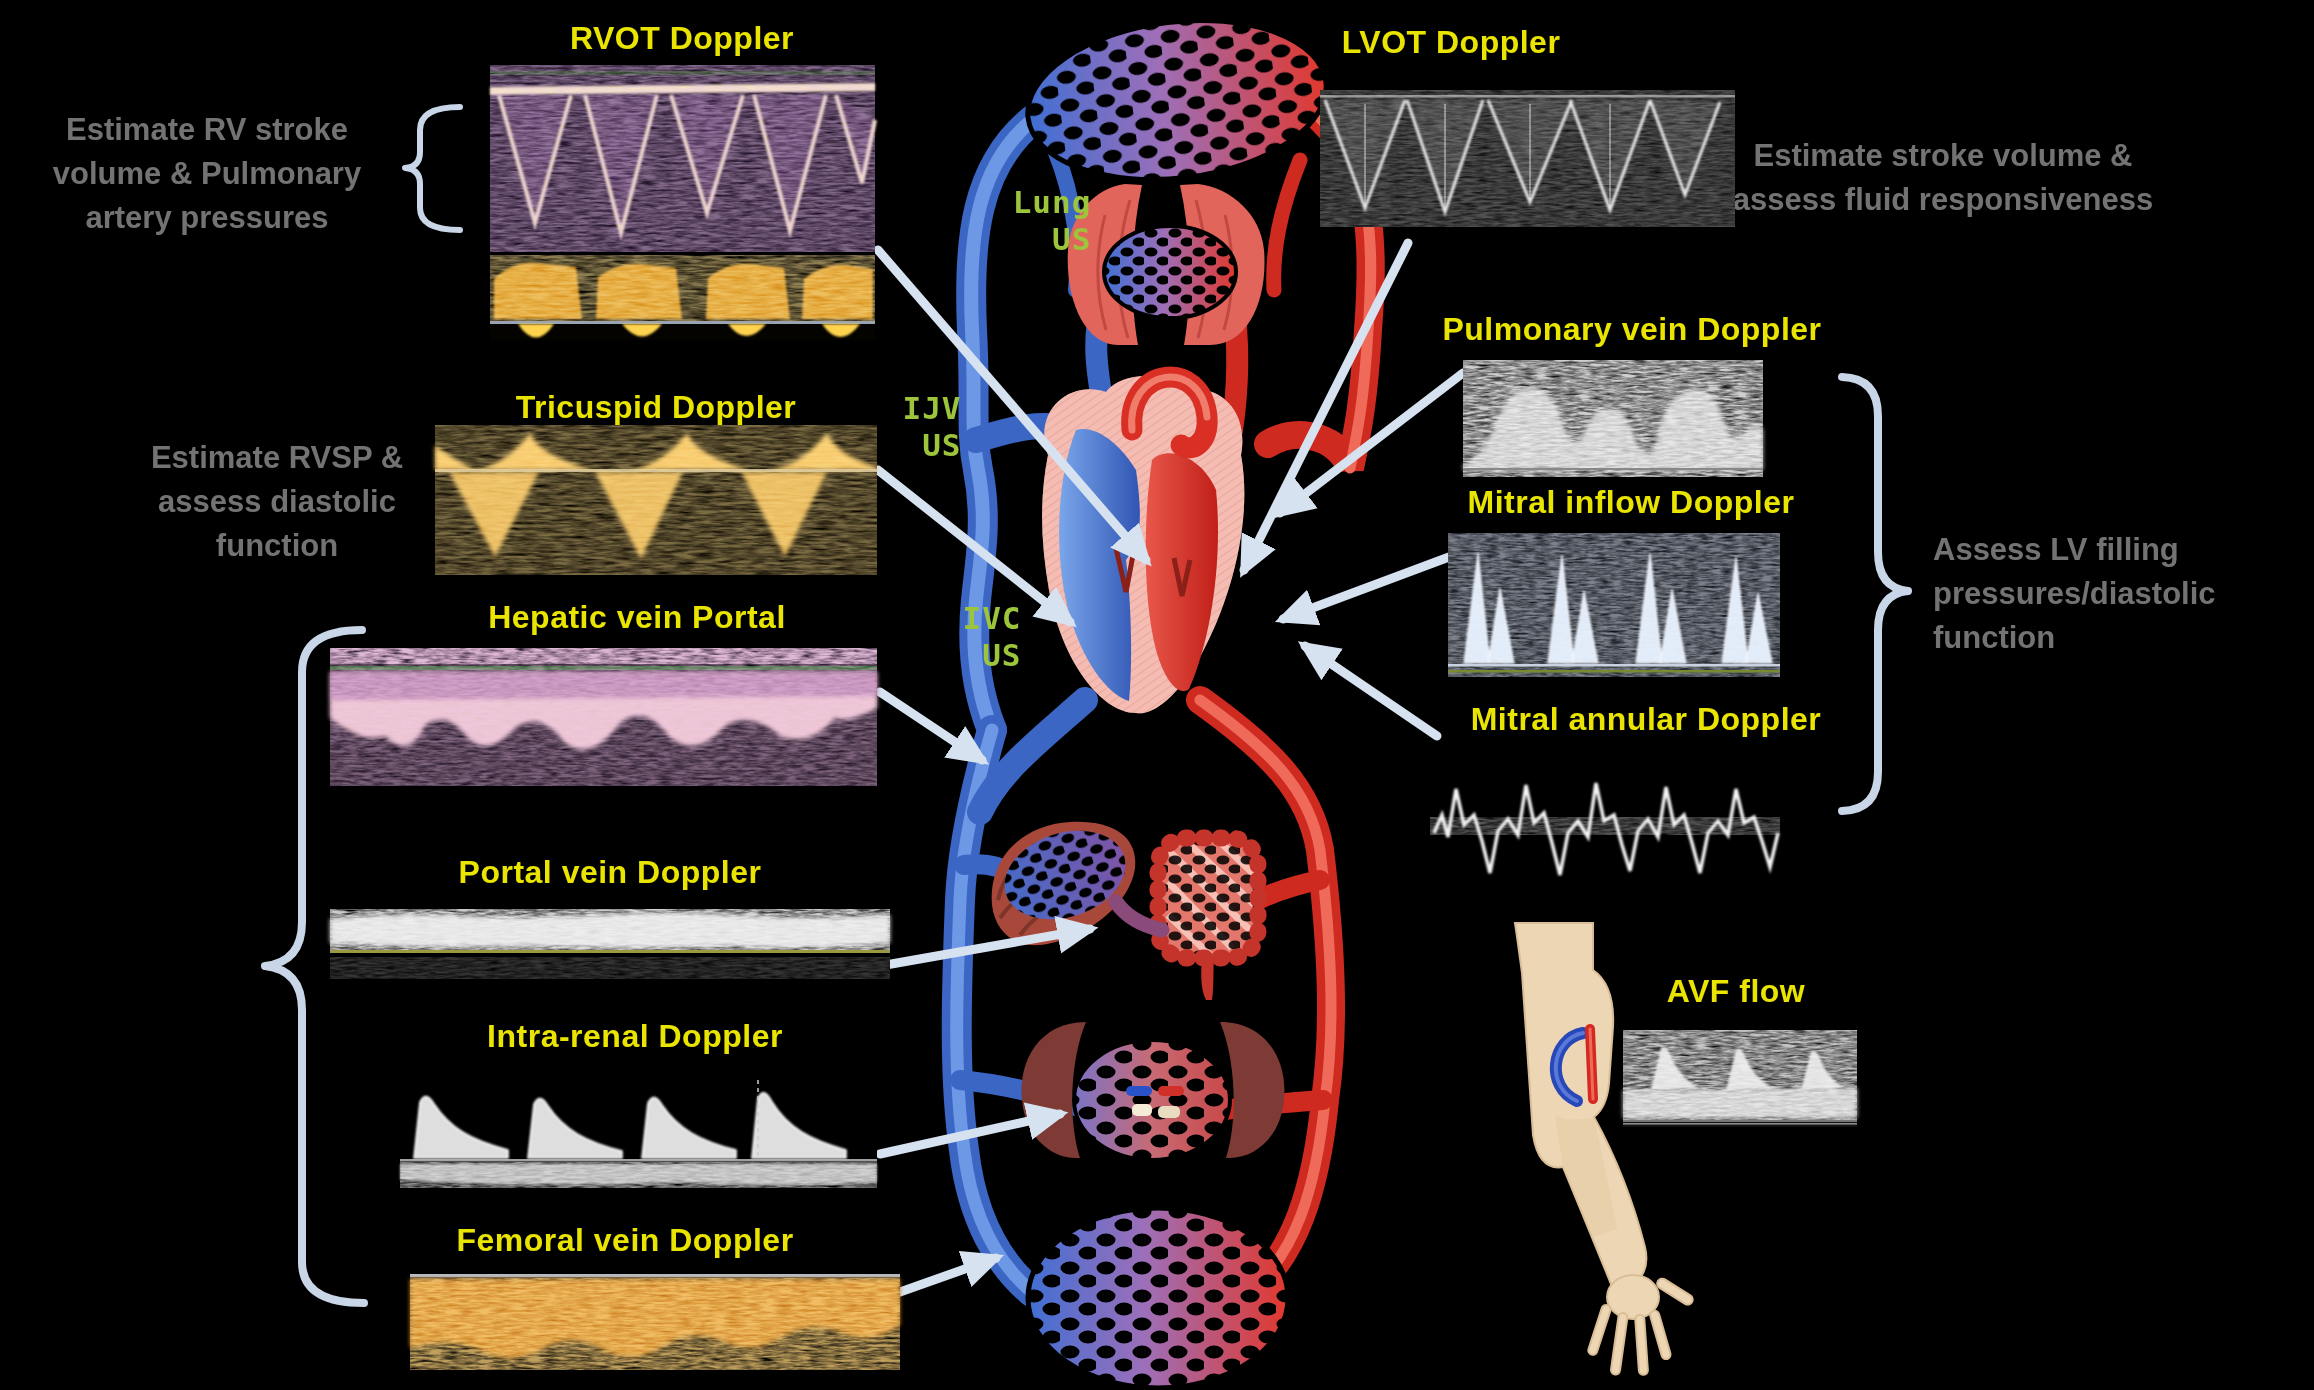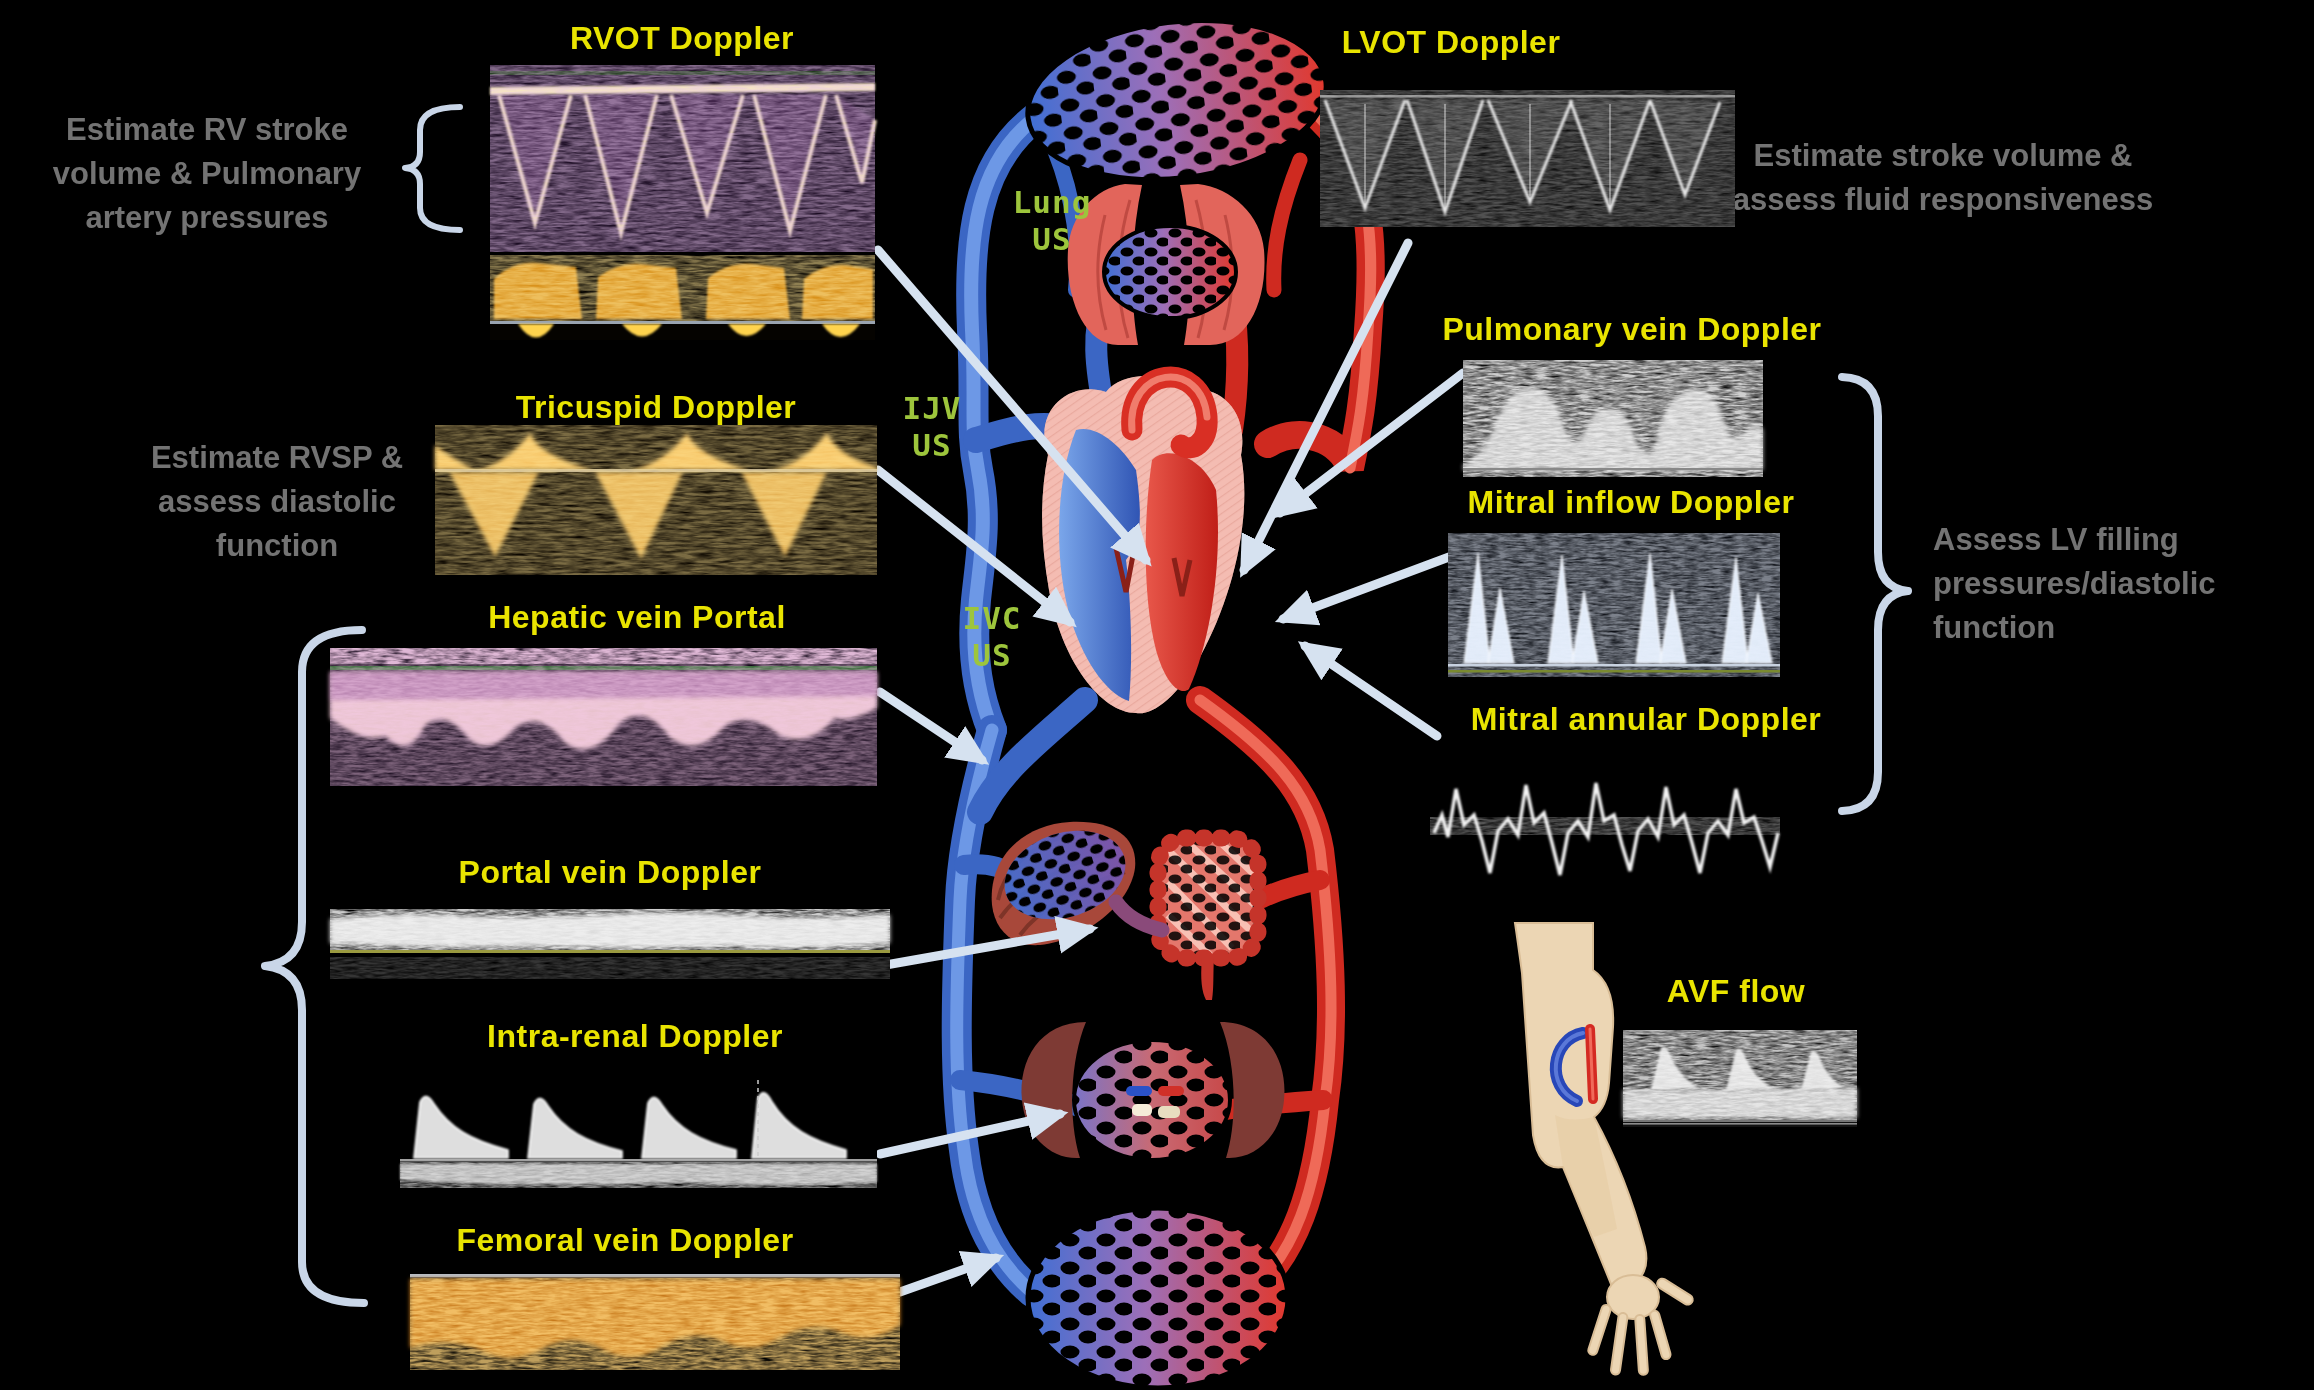--- a/index.html
+++ b/index.html
@@ -2,23 +2,23 @@
 <html><head>
 <meta charset="utf-8">
 <style>
   html,body{margin:0;padding:0;background:#000;}
   #stage{position:relative;width:2314px;height:1390px;background:#000;overflow:hidden;
          font-family:"Liberation Sans", sans-serif;}
   .dlabel{position:absolute;transform:translateX(-50%);color:#e9e400;font-size:32px;
           font-weight:700;white-space:nowrap;letter-spacing:.5px;}
   .anno{position:absolute;transform:translateX(-50%);color:#737373;font-size:31px;
         font-weight:600;text-align:center;line-height:44px;white-space:nowrap;}
-  .anno.left{transform:none;text-align:left;}
+  .anno.left{transform:none;text-align:left;margin-top:10px;}
   .uslabel{position:absolute;transform:translateX(-50%);color:#9dc53c;font-size:31px;
-           font-weight:700;font-family:"DejaVu Sans Mono", monospace;text-align:center;
+           font-weight:700;font-family:"DejaVu Sans Mono", monospace;text-align:right;
            line-height:37px;letter-spacing:1px;white-space:nowrap;}
   .uspanel{position:absolute;}
   .uspanel svg{display:block;width:100%;height:100%;}
   svg{overflow:visible;}
   .ovl{position:absolute;left:0;top:0;}
 </style>
 </head>
 <body>
 
 <div id="stage">

